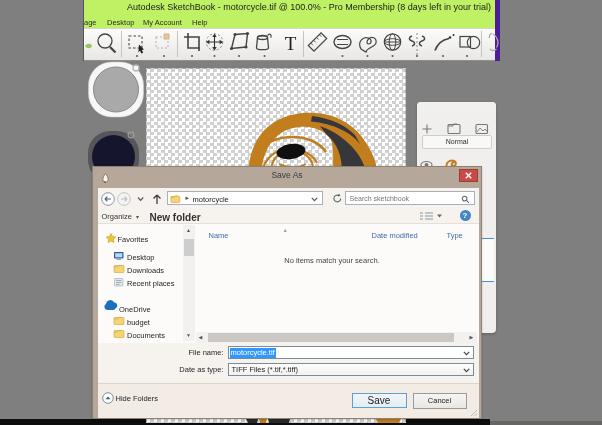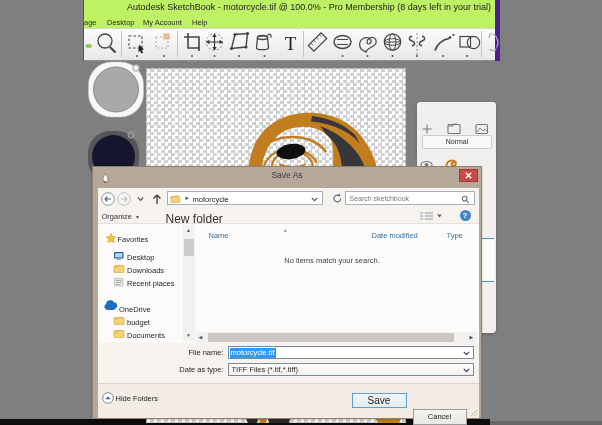--- a/index.html
+++ b/index.html
@@ -217,21 +217,21 @@
     <div class="abs" style="left:247px;top:3px;width:130px;height:14px;background:#fff;border:1px solid #a9b0bb;box-sizing:border-box;">
       <span class="abs" style="left:4px;top:2.5px;font-size:7px;color:#777;">Search sketchbook</span>
       <svg width="9" height="9" viewBox="0 0 10 10" style="position:absolute;right:4px;top:2.5px;">
         <circle cx="4" cy="4" r="2.6" fill="none" stroke="#5a6a7a" stroke-width="1.2"></circle>
         <path d="M6,6 L8.8,8.8" stroke="#5a6a7a" stroke-width="1.2"></path>
       </svg>
     </div>
 
     <div class="abs" style="left:0;top:20px;width:100%;height:15px;border-bottom:1px solid #e7e0d9;">
       <span class="abs" style="left:4px;top:3.5px;font-size:7.5px;color:#333;">Organize &nbsp;<span style="font-size:6px;color:#555;">▾</span></span>
-      <span class="abs" style="left:68px;top:3.5px;font-size:12px;color:#333;">New folder</span>
+      <span class="abs" style="left:52px;top:3.5px;font-size:10px;color:#333;font-weight:bold;">New folder</span>
       <svg width="26" height="12" viewBox="0 0 26 12" style="position:absolute;left:320px;top:2px;">
         <g stroke="#8a97a3" stroke-width="1">
           <path d="M2,3 h3 M7,3 h8 M2,6 h3 M7,6 h8 M2,9 h3 M7,9 h8" fill="none"></path>
         </g>
         <path d="M19,4.5 l2.5,3 l2.5,-3 Z" fill="#666"></path>
       </svg>
       <div class="abs" style="left:362px;top:2px;width:11px;height:11px;border-radius:50%;background:#4286c8;color:#fff;font-size:8px;font-weight:bold;text-align:center;line-height:11px;">?</div>
     </div>
 
     <div class="abs" style="left:0;top:36px;width:381px;height:119px;background:#fcfbfa;">
@@ -307,19 +307,19 @@
       </div>
     </div>
 
     <div class="abs" style="left:0;top:195px;width:381px;height:33.5px;background:#f2ece5;border-top:1px solid #ddd5cb;">
       <svg width="12" height="12" viewBox="0 0 12 12" style="position:absolute;left:4px;top:8px;">
         <circle cx="6" cy="6" r="5.3" fill="#fdfdfd" stroke="#7e8f9e" stroke-width="1"></circle>
         <path d="M3.4,7.2 L6,4.4 L8.6,7.2 Z" fill="#44617e"></path>
       </svg>
       <span class="abs" style="left:18px;top:9.5px;font-size:7.5px;color:#1f1f1f;">Hide Folders</span>
       <div class="abs" style="left:254px;top:9px;width:55px;height:15px;background:linear-gradient(#f1f5f9,#e4edf5);border:1px solid #5e9fd4;box-sizing:border-box;text-align:center;font-size:10px;color:#1b1b1b;line-height:13px;">Save</div>
-      <div class="abs" style="left:315px;top:9px;width:54px;height:16px;background:linear-gradient(#f6f5f4,#e9e7e4);border:1px solid #9a9a9a;box-sizing:border-box;text-align:center;font-size:7.5px;color:#1b1b1b;line-height:13px;margin-top:16px;">Cancel</div>
+      <div class="abs" style="left:315px;top:9px;width:54px;height:16px;background:linear-gradient(#f6f5f4,#e9e7e4);border:1px solid #9a9a9a;box-sizing:border-box;text-align:center;font-size:7.5px;color:#1b1b1b;line-height:13px;">Cancel</div>
       <svg width="9" height="9" viewBox="0 0 9 9" style="position:absolute;right:1px;bottom:1px;">
           <path d="M8,2 L2,8 M8,5.5 L5.5,8" stroke="#c3bbb2" stroke-width="1" fill="none"></path>
         </svg>
     </div>
   </div>
 </div>
 
 </body></html>

